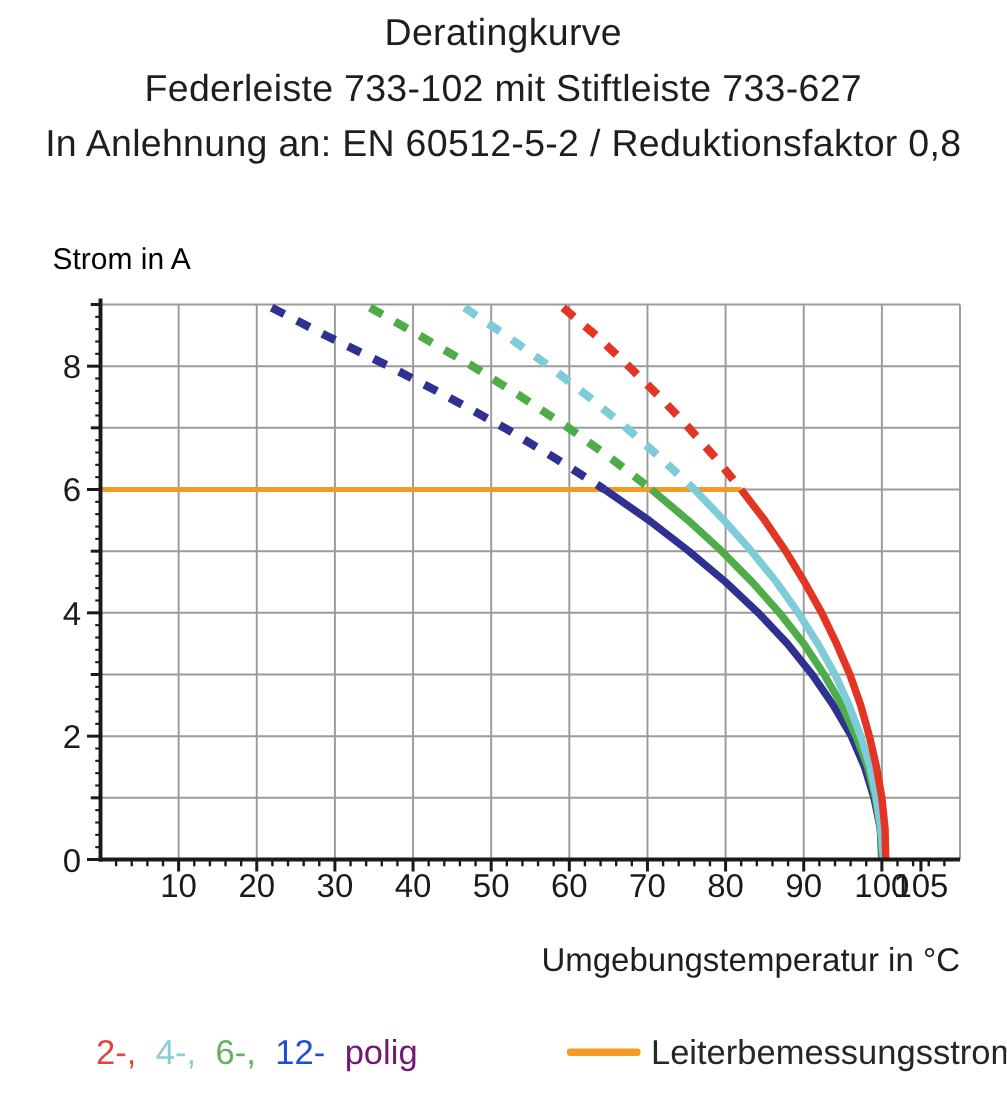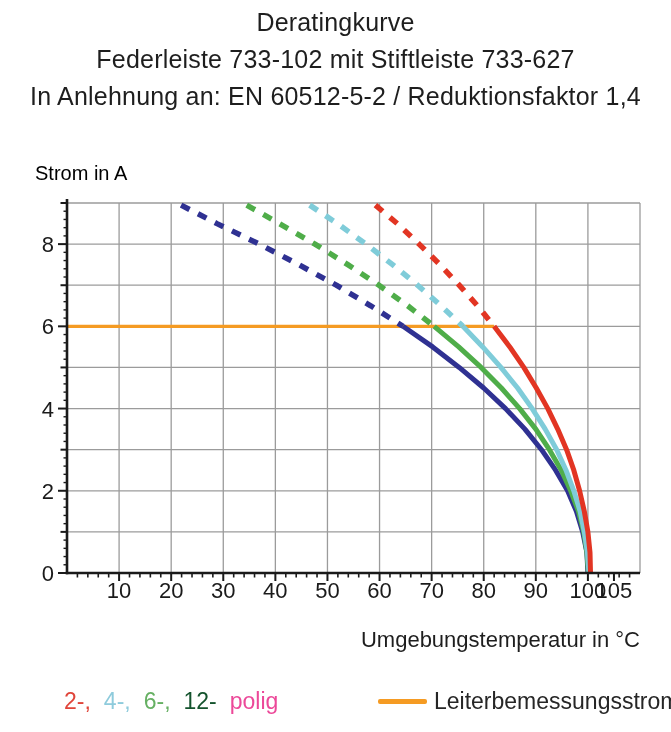--- a/index.html
+++ b/index.html
@@ -18,38 +18,38 @@
     position:absolute;top:627px;right:31px;font-size:22px;color:#1e1e1e;
   }
   svg.chart{position:absolute;left:0;top:0;}
   svg.chart text{font-family:"Liberation Sans",sans-serif;font-size:22px;fill:#1a1a1a;}
   .legend-poles{
     position:absolute;left:64px;top:687px;height:28px;display:flex;align-items:center;
     font-size:23px;
   }
   .legend-poles .pole{margin-right:13px;}
   .legend-poles .pole:last-of-type{margin-right:0;}
-  .legend-poles .suffix{color:#ec4899;}
+  .legend-poles .suffix{color:#701a75;}
   .legend-rated{
     position:absolute;left:378px;top:687px;height:28px;display:flex;align-items:center;
     font-size:23px;color:#262626;
   }
   .legend-rated .swatch{
     display:inline-block;width:49px;height:5px;border-radius:2px;margin-right:7px;
   }
 </style>
 </head>
 <body>
 
 <div class="page">
 
   <div class="title-block">
     <div>Deratingkurve</div>
     <div>Federleiste 733-102 mit Stiftleiste 733-627</div>
-    <div>In Anlehnung an: EN 60512-5-2 / Reduktionsfaktor 1,4</div>
+    <div>In Anlehnung an: EN 60512-5-2 / Reduktionsfaktor 0,8</div>
   </div>
 
   <div class="ylabel">Strom in A</div>
 
   <svg class="chart" width="671" height="660" viewBox="0 0 671 660">
       <line x1="67" y1="531.8888888888889" x2="640" y2="531.8888888888889" stroke="#9b9b9b" stroke-width="1.3"></line>
       <line x1="67" y1="490.77777777777777" x2="640" y2="490.77777777777777" stroke="#9b9b9b" stroke-width="1.3"></line>
       <line x1="67" y1="449.6666666666667" x2="640" y2="449.6666666666667" stroke="#9b9b9b" stroke-width="1.3"></line>
       <line x1="67" y1="408.55555555555554" x2="640" y2="408.55555555555554" stroke="#9b9b9b" stroke-width="1.3"></line>
       <line x1="67" y1="367.44444444444446" x2="640" y2="367.44444444444446" stroke="#9b9b9b" stroke-width="1.3"></line>
@@ -197,21 +197,21 @@
       <text x="54" y="334.33333333333337" text-anchor="end">6</text>
       <text x="54" y="252.1111111111111" text-anchor="end">8</text>
     </svg>
 
   <div class="xlabel">Umgebungstemperatur in °C</div>
 
   <div class="legend-poles">
     <span class="pole" style="color: rgb(224, 69, 58);">2-,</span>
     <span class="pole" style="color: rgb(142, 203, 220);">4-,</span>
     <span class="pole" style="color: rgb(102, 176, 99);">6-,</span>
-    <span class="pole" style="color: #14532d;">12-</span>
+    <span class="pole" style="color: #1d4ed8;">12-</span>
       <span class="suffix">polig</span>
   </div>
 
   <div class="legend-rated">
     <span class="swatch" style="background: rgb(245, 155, 35);"></span>
     <span>Leiterbemessungsstrom</span>
   </div>
 
 </div>
 

